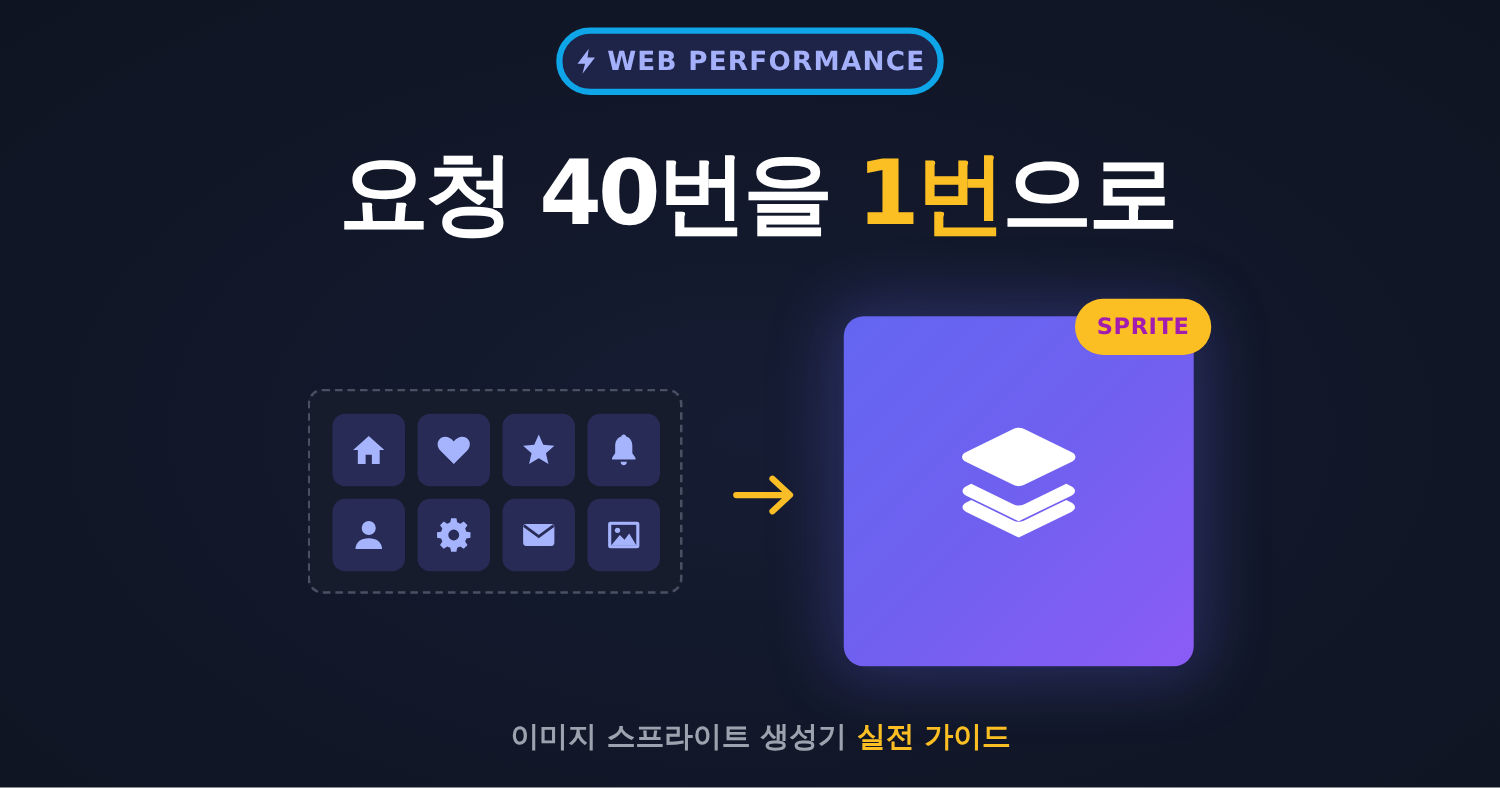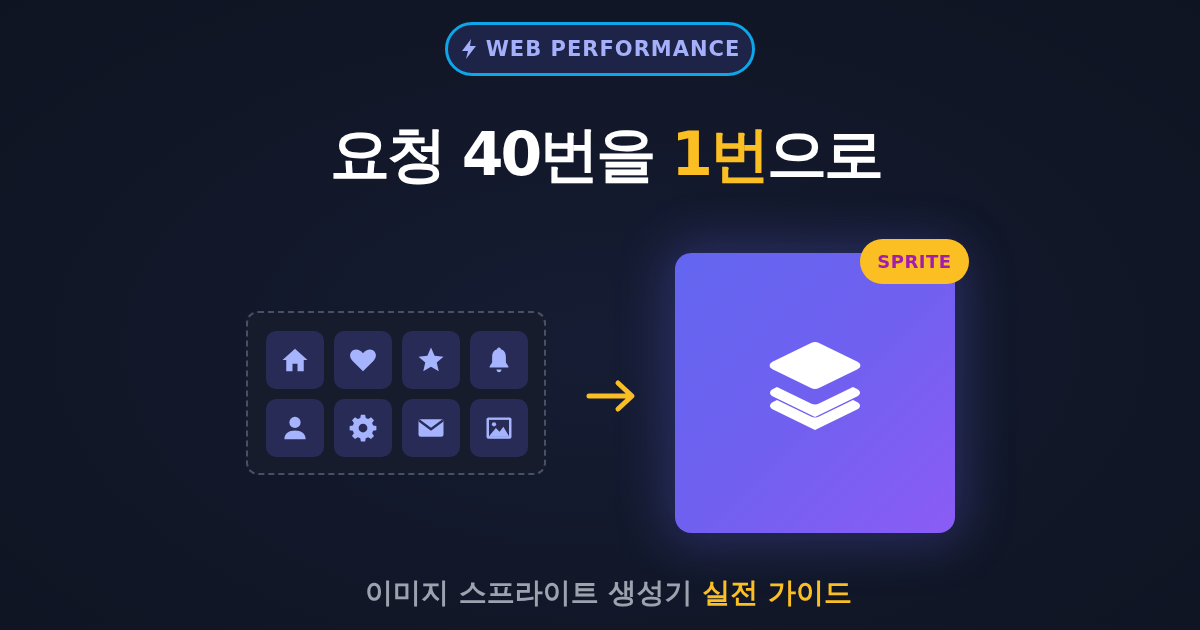--- a/index.html
+++ b/index.html
@@ -10,39 +10,39 @@
     font-family: "DejaVu Sans", "Liberation Sans", sans-serif;
     position: relative;
     color: #fff;
   }
   .badge {
     position: absolute;
     left: 445px; top: 22px;
     width: 310px; height: 54px;
     border-radius: 27px;
     background: #1e2348;
-    border: 3px solid #0ea5e9;
+    border: 5px solid #0ea5e9;
     display: flex; align-items: center; justify-content: center;
     gap: 8px;
   }
   .badge-icon { width: 18px; height: 22px; display: inline-block; }
   .badge-label {
     color: #a5b0fb;
     font-family: "DejaVu Sans", sans-serif;
     font-weight: bold;
     font-size: 21px;
     letter-spacing: 1px;
   }
   .headline {
     position: absolute;
     left: 11px; right: 0; top: 104px;
     text-align: center;
     font-family: "DejaVu Sans", sans-serif;
     font-weight: bold;
-    font-size: 60px;
+    font-size: 72px;
     line-height: 100px;
     letter-spacing: -3px;
     color: #ffffff;
   }
   .headline .accent { color: #fbbf24; }
 
   .grid-box {
     position: absolute;
     left: 246px; top: 311px;
     width: 300px; height: 164px;
@@ -87,21 +87,21 @@
     font-size: 18px;
     display: flex; align-items: center; justify-content: center;
     letter-spacing: 0.5px;
   }
   .footer {
     position: absolute;
     left: 17px; right: 0; top: 574px;
     text-align: center;
     font-family: "DejaVu Sans", sans-serif;
     font-weight: bold;
-    font-size: 28px;
+    font-size: 23px;
     color: #9ca3af;
   }
   .footer .accent { color: #fbbf24; }
 </style>
 </head>
 <body>
 
 <div class="badge">
   <span class="badge-icon">
     <svg viewBox="0 0 18 22" width="18" height="22">

